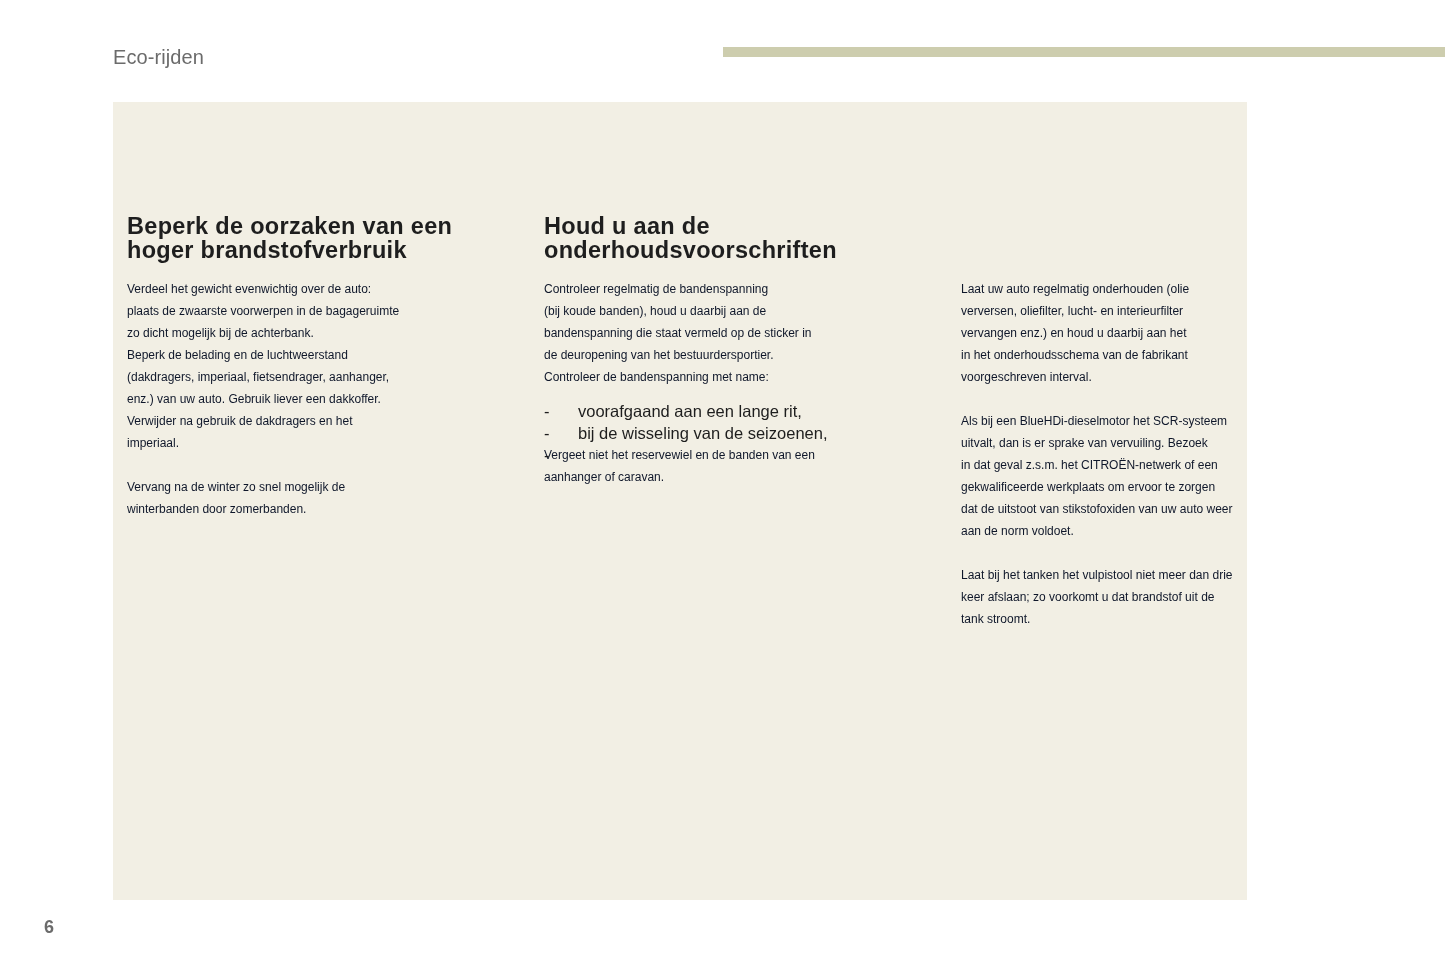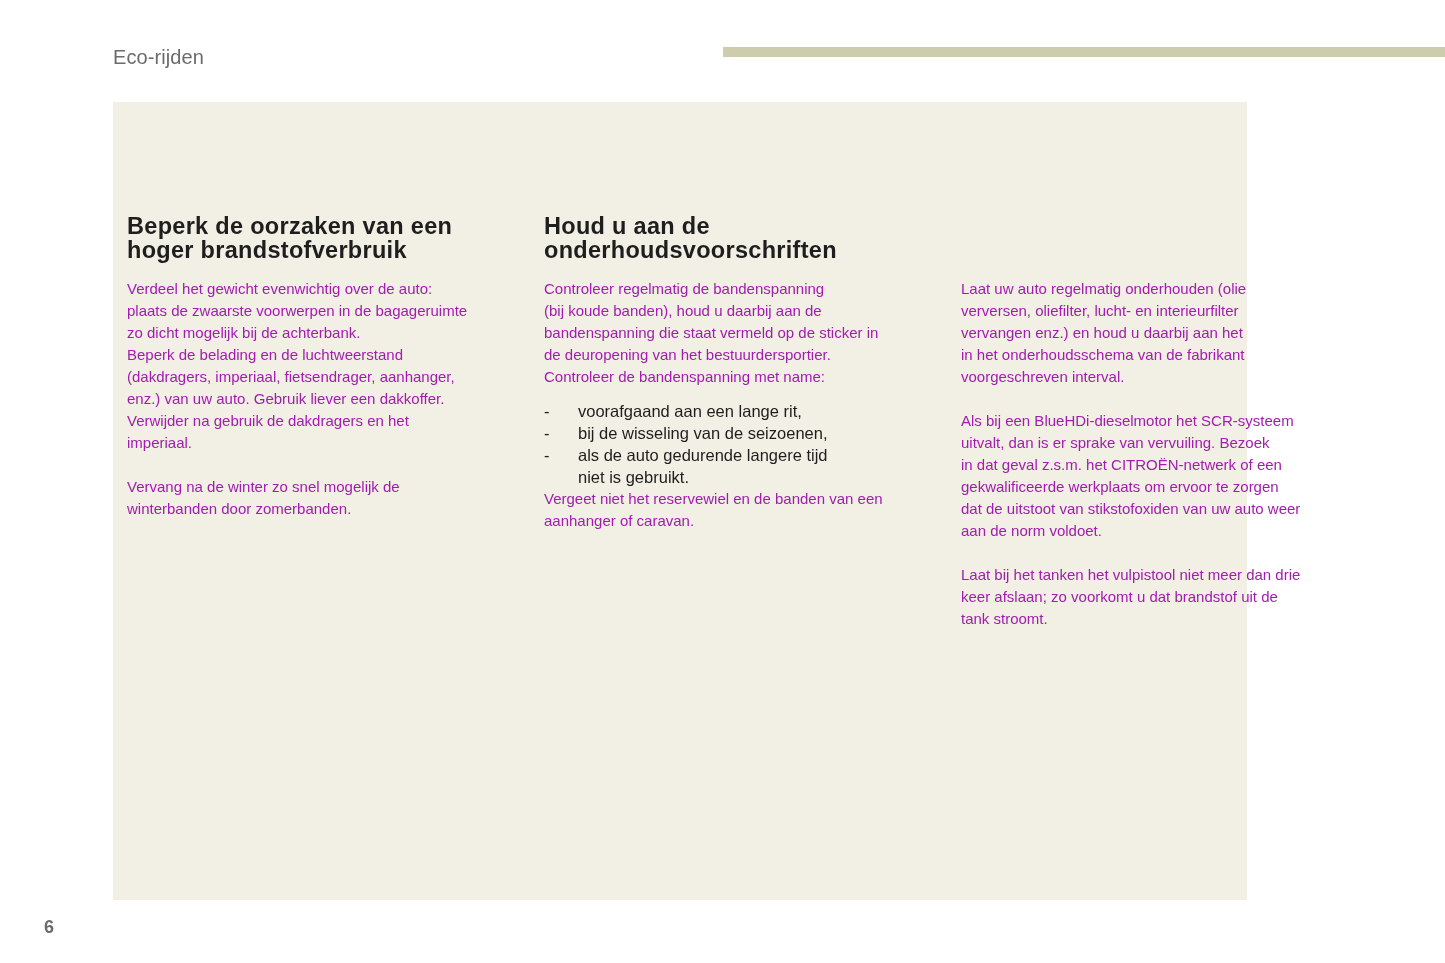--- a/index.html
+++ b/index.html
@@ -61,23 +61,23 @@
       letter-spacing: 0.3px;
     }
     .col-body {
       position: absolute;
       top: 176px;
       left: 0;
       width: 400px;
     }
     .para {
       margin: 0 0 22px 0;
-      font-size: 15px;
+      font-size: 12px;
       line-height: 22px;
-      color: #a21caf;
+      color: #0f172a;
       white-space: pre-line;
     }
     .list {
       margin: 0;
       padding: 0;
       list-style: none;
     }
     .list-item {
       position: relative;
       padding-left: 34px;
@@ -139,21 +139,20 @@
         <li class="list-item">
           <span class="list-dash">-</span>
           <span>voorafgaand aan een lange rit,</span>
         </li>
         <li class="list-item">
           <span class="list-dash">-</span>
           <span>bij de wisseling van de seizoenen,</span>
         </li>
         <li class="list-item" style="padding-right:90px">
           <span class="list-dash">-</span>
-          <span>als de auto gedurende langere tijd niet is gebruikt.</span>
         </li>
       </ul>
       <p class="para">Vergeet niet het reservewiel en de banden van een
 aanhanger of caravan.</p>
     </div>
   </div>
 
   <div class="col col-3">
     <div class="col-body">
       <p class="para">Laat uw auto regelmatig onderhouden (olie

